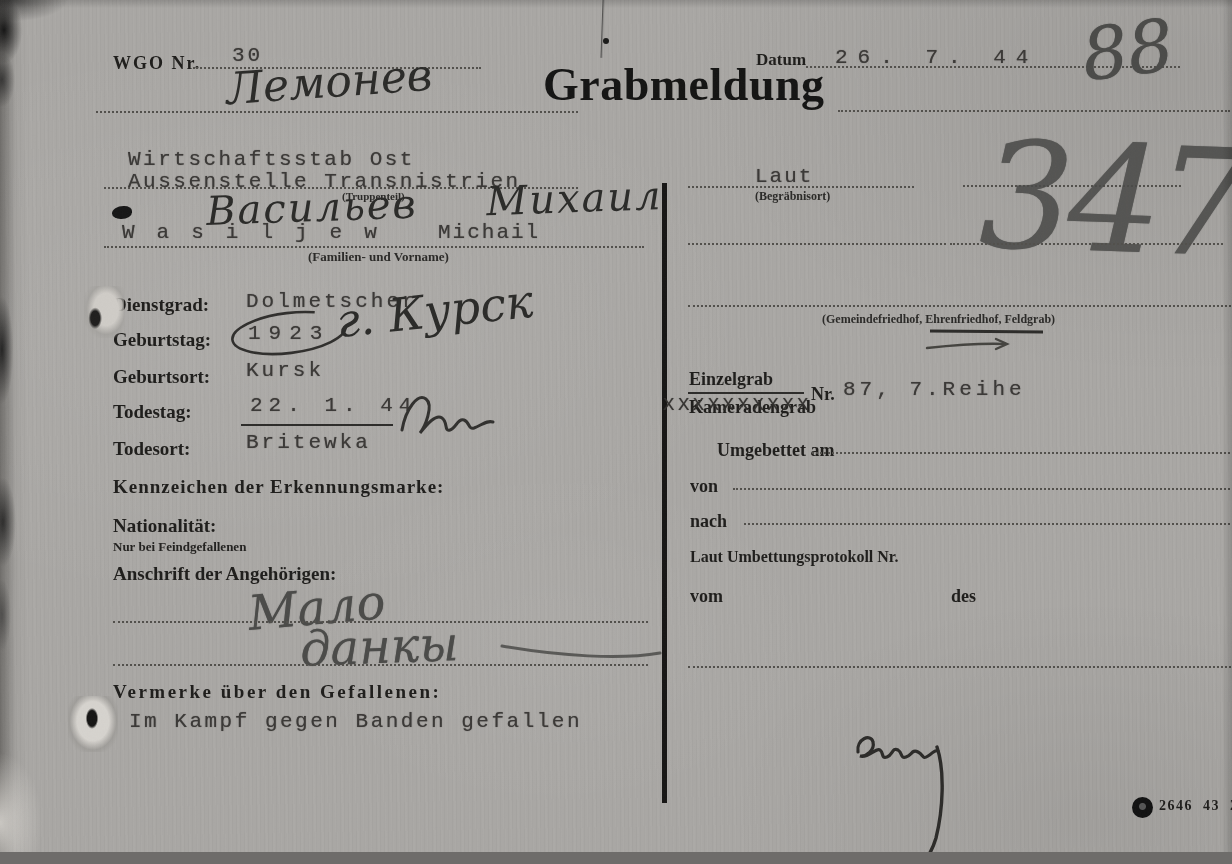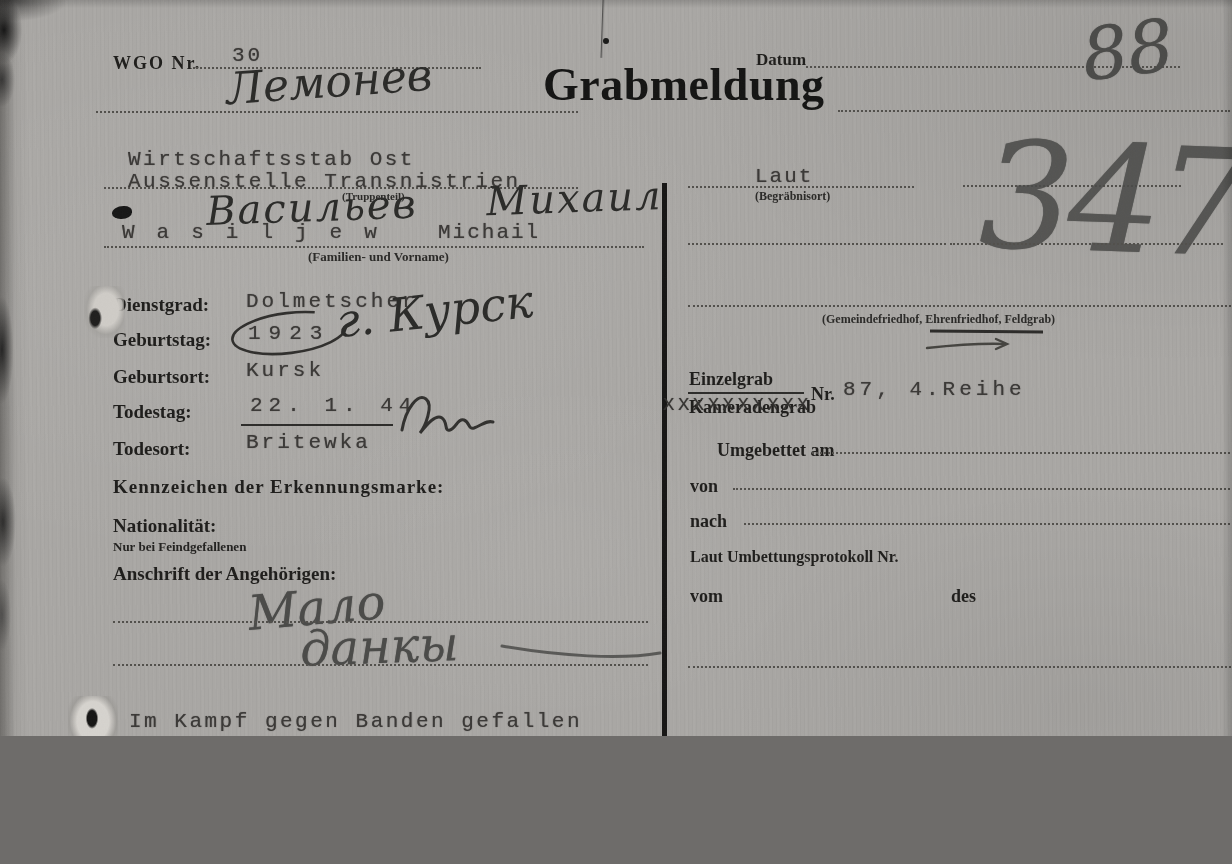--- a/index.html
+++ b/index.html
@@ -1,17 +1,17 @@
 <!DOCTYPE html>
 <html><head>
 <meta charset="utf-8">
 <style>
   html,body{margin:0;padding:0;background:#6e6c6a;}
   .paper{
-    position:relative;width:1232px;height:736px;overflow:hidden;
+    position:relative;width:1232px;height:852px;overflow:hidden;
     background:
       radial-gradient(ellipse 900px 500px at 20% 38%, rgba(255,255,255,0.05), transparent 60%),
       radial-gradient(ellipse 700px 450px at 95% 8%, rgba(0,0,0,0.06), transparent 70%),
       radial-gradient(ellipse 520px 320px at 88% 96%, rgba(0,0,0,0.05), transparent 70%),
       radial-gradient(ellipse 400px 260px at 45% 75%, rgba(255,255,255,0.04), transparent 70%),
       repeating-linear-gradient(90deg, rgba(0,0,0,0.022) 0 1px, transparent 1px 4px),
       repeating-linear-gradient(88deg, rgba(255,255,255,0.025) 0 2px, transparent 2px 7px),
       #a9a7a4;
     font-family:"Liberation Serif","DejaVu Serif",serif;
     color:#1c1c1c;
@@ -40,20 +40,21 @@
   <span class="lb" style="left:113px;top:54px;font-size:18px;letter-spacing:2px">WGO Nr.</span>
   <div class="dot" style="left:193px;top:67px;width:288px"></div>
   <span class="tw" style="left:232px;top:45px;letter-spacing:3px">30</span>
   <span class="hw" style="left:226px;top:60px;font-size:44px;transform:rotate(-4deg)">Лемонев</span>
   <div class="dot" style="left:96px;top:111px;width:482px"></div>
 
   <span class="title" style="left:543px;top:58px">Grabmeldung</span>
 
   <span class="lb" style="left:756px;top:51px;font-size:17px">Datum</span>
   <div class="dot" style="left:806px;top:66px;width:374px"></div>
+  <span class="tw" style="left:835px;top:47px;letter-spacing:10px">26. 7. 44</span>
   <span class="hw pencil" style="left:1082px;top:14px;font-size:72px;transform:rotate(-7deg)">88</span>
   <div class="dot" style="left:838px;top:110px;width:392px"></div>
 
   <div style="left:662px;top:183px;width:5px;height:620px;background:#161514"></div>
 
   <span class="tw" style="left:128px;top:171px;letter-spacing:2.5px">Aussenstelle Transnistrien</span>
   <span class="tw" style="left:128px;top:149px;letter-spacing:2.5px">Wirtschaftsstab Ost</span>
   <div class="dot" style="left:104px;top:187px;width:474px"></div>
   <span class="cap" style="left:342px;top:191px;font-size:11px">(Truppenteil)</span>
 
@@ -93,20 +94,21 @@
   <span class="lb" style="left:113px;top:564px">Anschrift der Angehörigen:</span>
 
   <span class="hw pencil" style="left:248px;top:583px;font-size:48px;transform:rotate(-5deg)">Мало</span>
   <span class="hw pencil" style="left:300px;top:622px;font-size:48px;transform:rotate(-2deg)">данкы</span>
   <svg style="left:500px;top:640px" width="165" height="28">
     <path d="M2,6 C60,16 120,20 160,13" fill="none" stroke="#4a4a48" stroke-width="3" stroke-linecap="round" opacity=".85"></path>
   </svg>
   <div class="dot" style="left:113px;top:621px;width:535px"></div>
   <div class="dot" style="left:113px;top:664px;width:535px"></div>
 
+  <span class="lb" style="left:113px;top:682px;letter-spacing:2.5px">Vermerke über den Gefallenen:</span>
   <span class="tw" style="left:129px;top:711px;letter-spacing:2.5px">Im Kampf gegen Banden gefallen</span>
 
   <span class="tw" style="left:755px;top:166px;letter-spacing:2px">Laut</span>
   <div class="dot" style="left:688px;top:186px;width:226px"></div>
   <div class="dot" style="left:963px;top:185px;width:218px"></div>
   <span class="cap" style="left:755px;top:190px">(Begräbnisort)</span>
 
   <span class="hw pencil" style="left:980px;top:126px;font-size:148px;letter-spacing:-6px;transform:rotate(2deg);opacity:.88">347</span>
   <div class="dot" style="left:688px;top:243px;width:258px"></div>
   <div class="dot" style="left:950px;top:243px;width:273px"></div>
@@ -117,21 +119,21 @@
   <svg style="left:925px;top:336px" width="92" height="18">
     <path d="M2,12 C30,9 55,7 80,8" fill="none" stroke="#44433f" stroke-width="2.4" stroke-linecap="round"></path>
     <path d="M71,3 L82,8 L71,13" fill="none" stroke="#44433f" stroke-width="2.4" stroke-linecap="round"></path>
   </svg>
 
   <span class="lb" style="left:689px;top:370px;font-size:18px">Einzelgrab</span>
   <div class="solid" style="left:688px;top:392px;width:116px;height:2px"></div>
   <span class="lb" style="left:689px;top:398px;font-size:18px">Kameradengrab</span>
   <span class="tw" style="left:663px;top:396px;font-size:19px;letter-spacing:3.5px;color:rgba(45,44,42,.88)">XXXXXXXXXX</span>
   <span class="lb" style="left:811px;top:385px;font-size:18px">Nr.</span>
-  <span class="tw" style="left:843px;top:379px;letter-spacing:4px">87, 4.Reihe</span>
+  <span class="tw" style="left:843px;top:379px;letter-spacing:4px">87, 7.Reihe</span>
 
   <span class="lb" style="left:717px;top:441px;font-size:18px">Umgebettet am</span>
   <div class="dot" style="left:812px;top:452px;width:418px"></div>
   <span class="lb" style="left:690px;top:477px;font-size:18px">von</span>
   <div class="dot" style="left:733px;top:488px;width:497px"></div>
   <span class="lb" style="left:690px;top:512px;font-size:18px">nach</span>
   <div class="dot" style="left:744px;top:523px;width:486px"></div>
   <span class="lb" style="left:690px;top:549px;font-size:16px">Laut Umbettungsprotokoll Nr.</span>
   <span class="lb" style="left:690px;top:587px;font-size:18px">vom</span>
   <span class="lb" style="left:951px;top:587px;font-size:18px">des</span>

